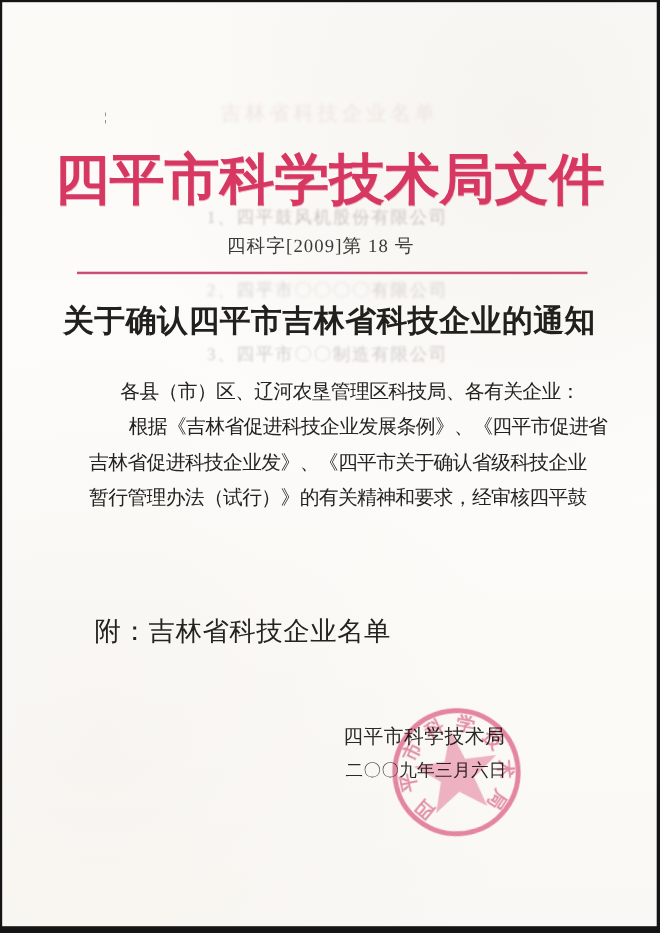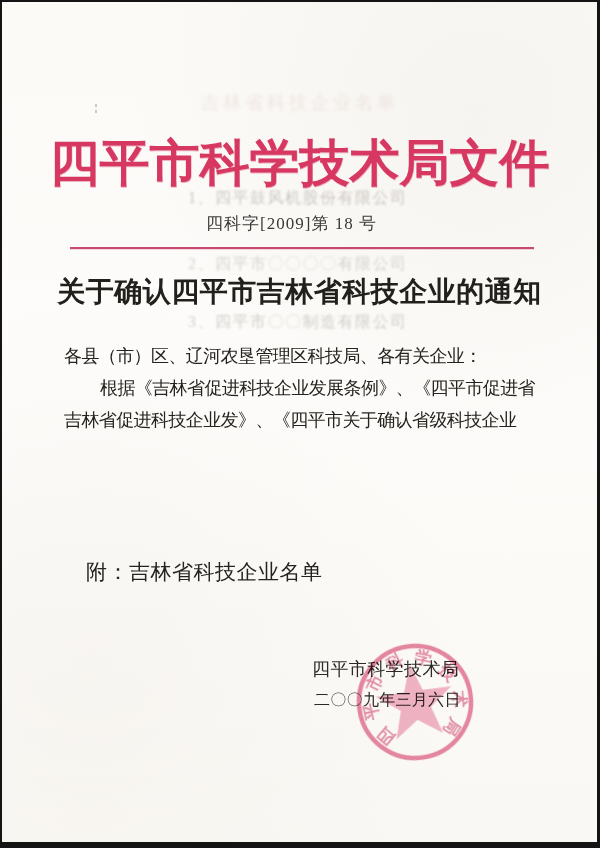--- a/index.html
+++ b/index.html
@@ -28,25 +28,25 @@
              font-size:50px;font-weight:bold;letter-spacing:0px;
              color:var(--header-red);
              text-shadow:0.5px 0.5px 0 rgba(214,49,94,.35);margin-top:24px;}
   .doc-number{position:absolute;top:210px;left:0;width:100%;text-align:center;
               transform:translateX(-8px);
               font-size:17px;color:#3a3936;letter-spacing:1px;}
   .divider{position:absolute;top:245px;left:68px;width:464px;height:2px;
            background:var(--divider-red);box-shadow:0 0.5px 0 rgba(198,74,112,.4);}
   .doc-title{position:absolute;top:271px;left:0;width:100%;text-align:center;
              font-size:28px;font-weight:600;color:#21201d;letter-spacing:0.5px;}
-  .body-block{position:absolute;top:338px;left:62px;width:446px;}
+  .body-block{position:absolute;top:338px;left:79px;width:446px;text-align:right;}
   .body-line{font-size:18px;letter-spacing:-0.6px;line-height:32px;height:32px;
              color:#24231f;white-space:nowrap;}
   .body-line.indent{padding-left:36px;}
-  .attachment{position:absolute;top:556px;left:84px;font-size:21px;
+  .attachment{position:absolute;top:556px;left:84px;font-size:24px;
               letter-spacing:0.5px;color:#24231f;}
   .sig-org{position:absolute;top:655px;left:310px;font-size:18px;
            letter-spacing:0.4px;color:#2b2a27;}
   .sig-date{position:absolute;top:688px;left:312px;font-size:16px;
             letter-spacing:0.3px;color:#2b2a27;}
   .seal{position:absolute;top:625px;left:338px;width:150px;height:150px;
         mix-blend-mode:multiply;opacity:.92;filter:blur(0.4px);
         transform:rotate(-8deg);}
   .seal-ring{fill:none;stroke:var(--seal-ring);stroke-width:4.5px;opacity:.85;}
   .seal-star{fill:var(--seal-star);opacity:.85;}
@@ -73,20 +73,21 @@
     <div class="doc-number">四科字[2009]第 18 号</div>
 
     <div class="divider"></div>
 
     <div class="doc-title">关于确认四平市吉林省科技企业的通知</div>
 
     <div class="body-block">
         <div class="body-line">各县（市）区、辽河农垦管理区科技局、各有关企业：</div>
         <div class="body-line indent">根据《吉林省促进科技企业发展条例》、《四平市促进省</div>
         <div class="body-line">吉林省促进科技企业发》、《四平市关于确认省级科技企业</div>
+        <div class="body-line">暂行管理办法（试行）》的有关精神和要求，经审核四平鼓</div>
       </div>
 
     <div class="attachment">附：吉林省科技企业名单</div>
 
     <div class="sig-org">四平市科学技术局</div>
 
     <div class="sig-date">二〇〇九年三月六日</div>
 
     <svg class="seal" viewBox="0 0 150 150" xmlns="http://www.w3.org/2000/svg">
       <circle class="seal-ring" cx="75" cy="75" r="56"></circle>

